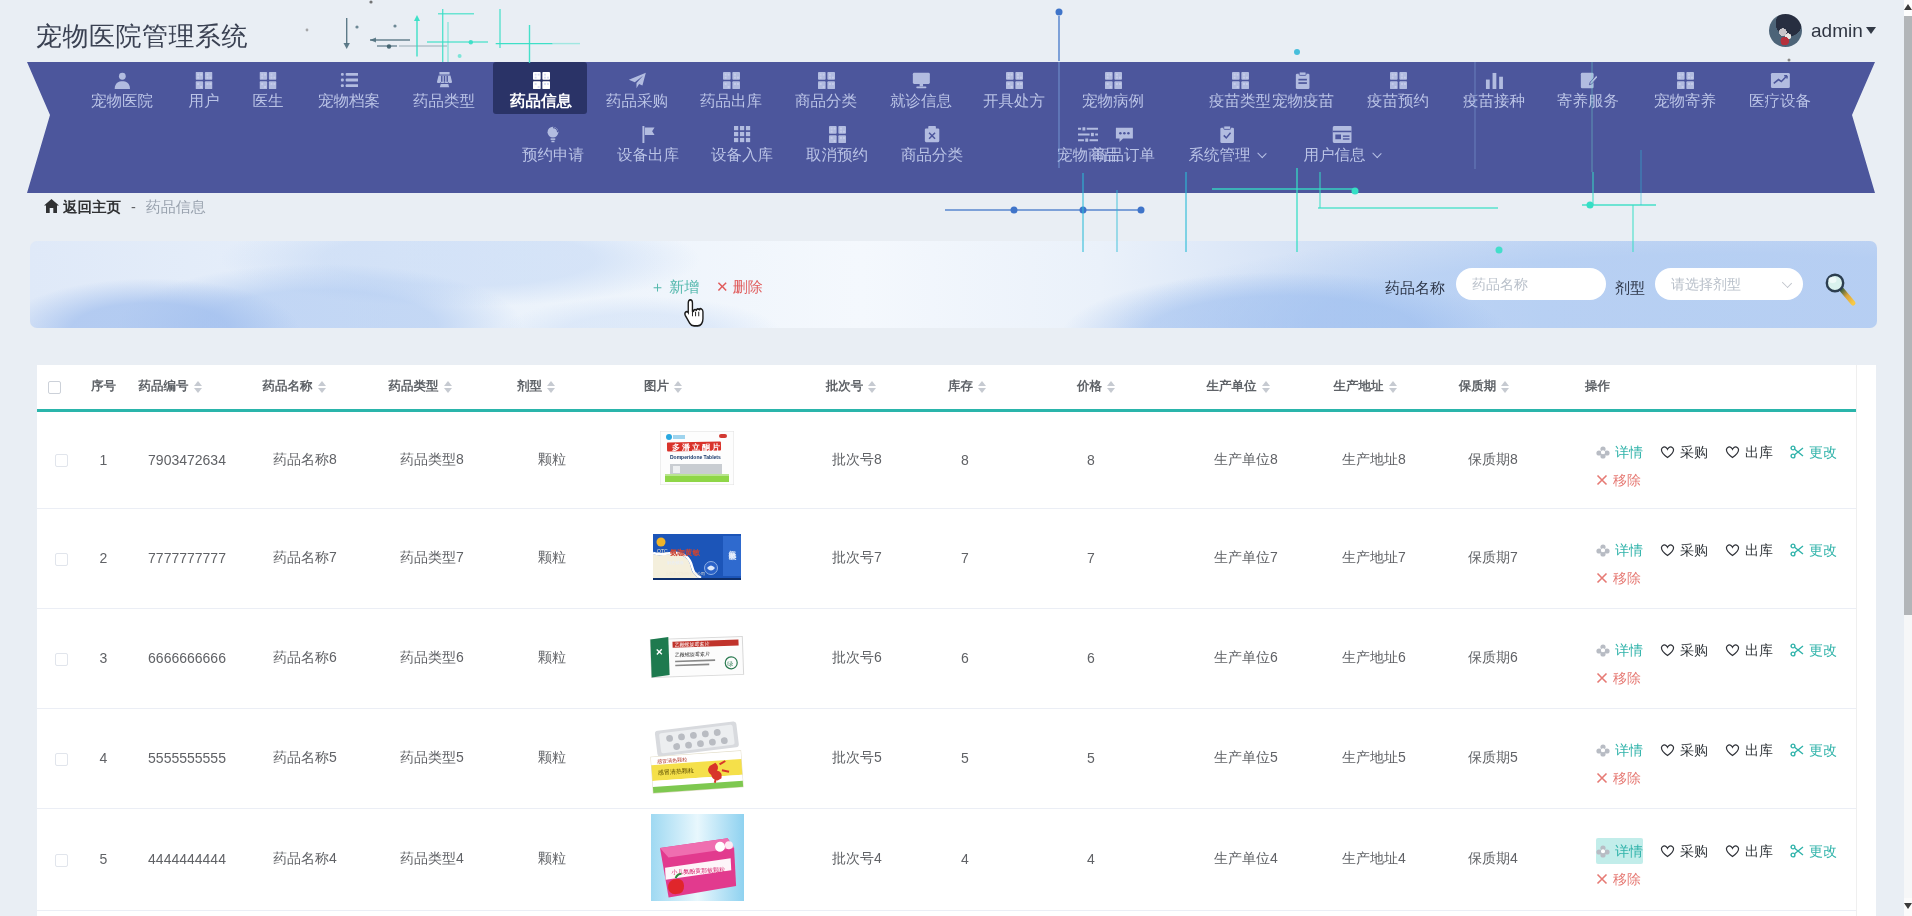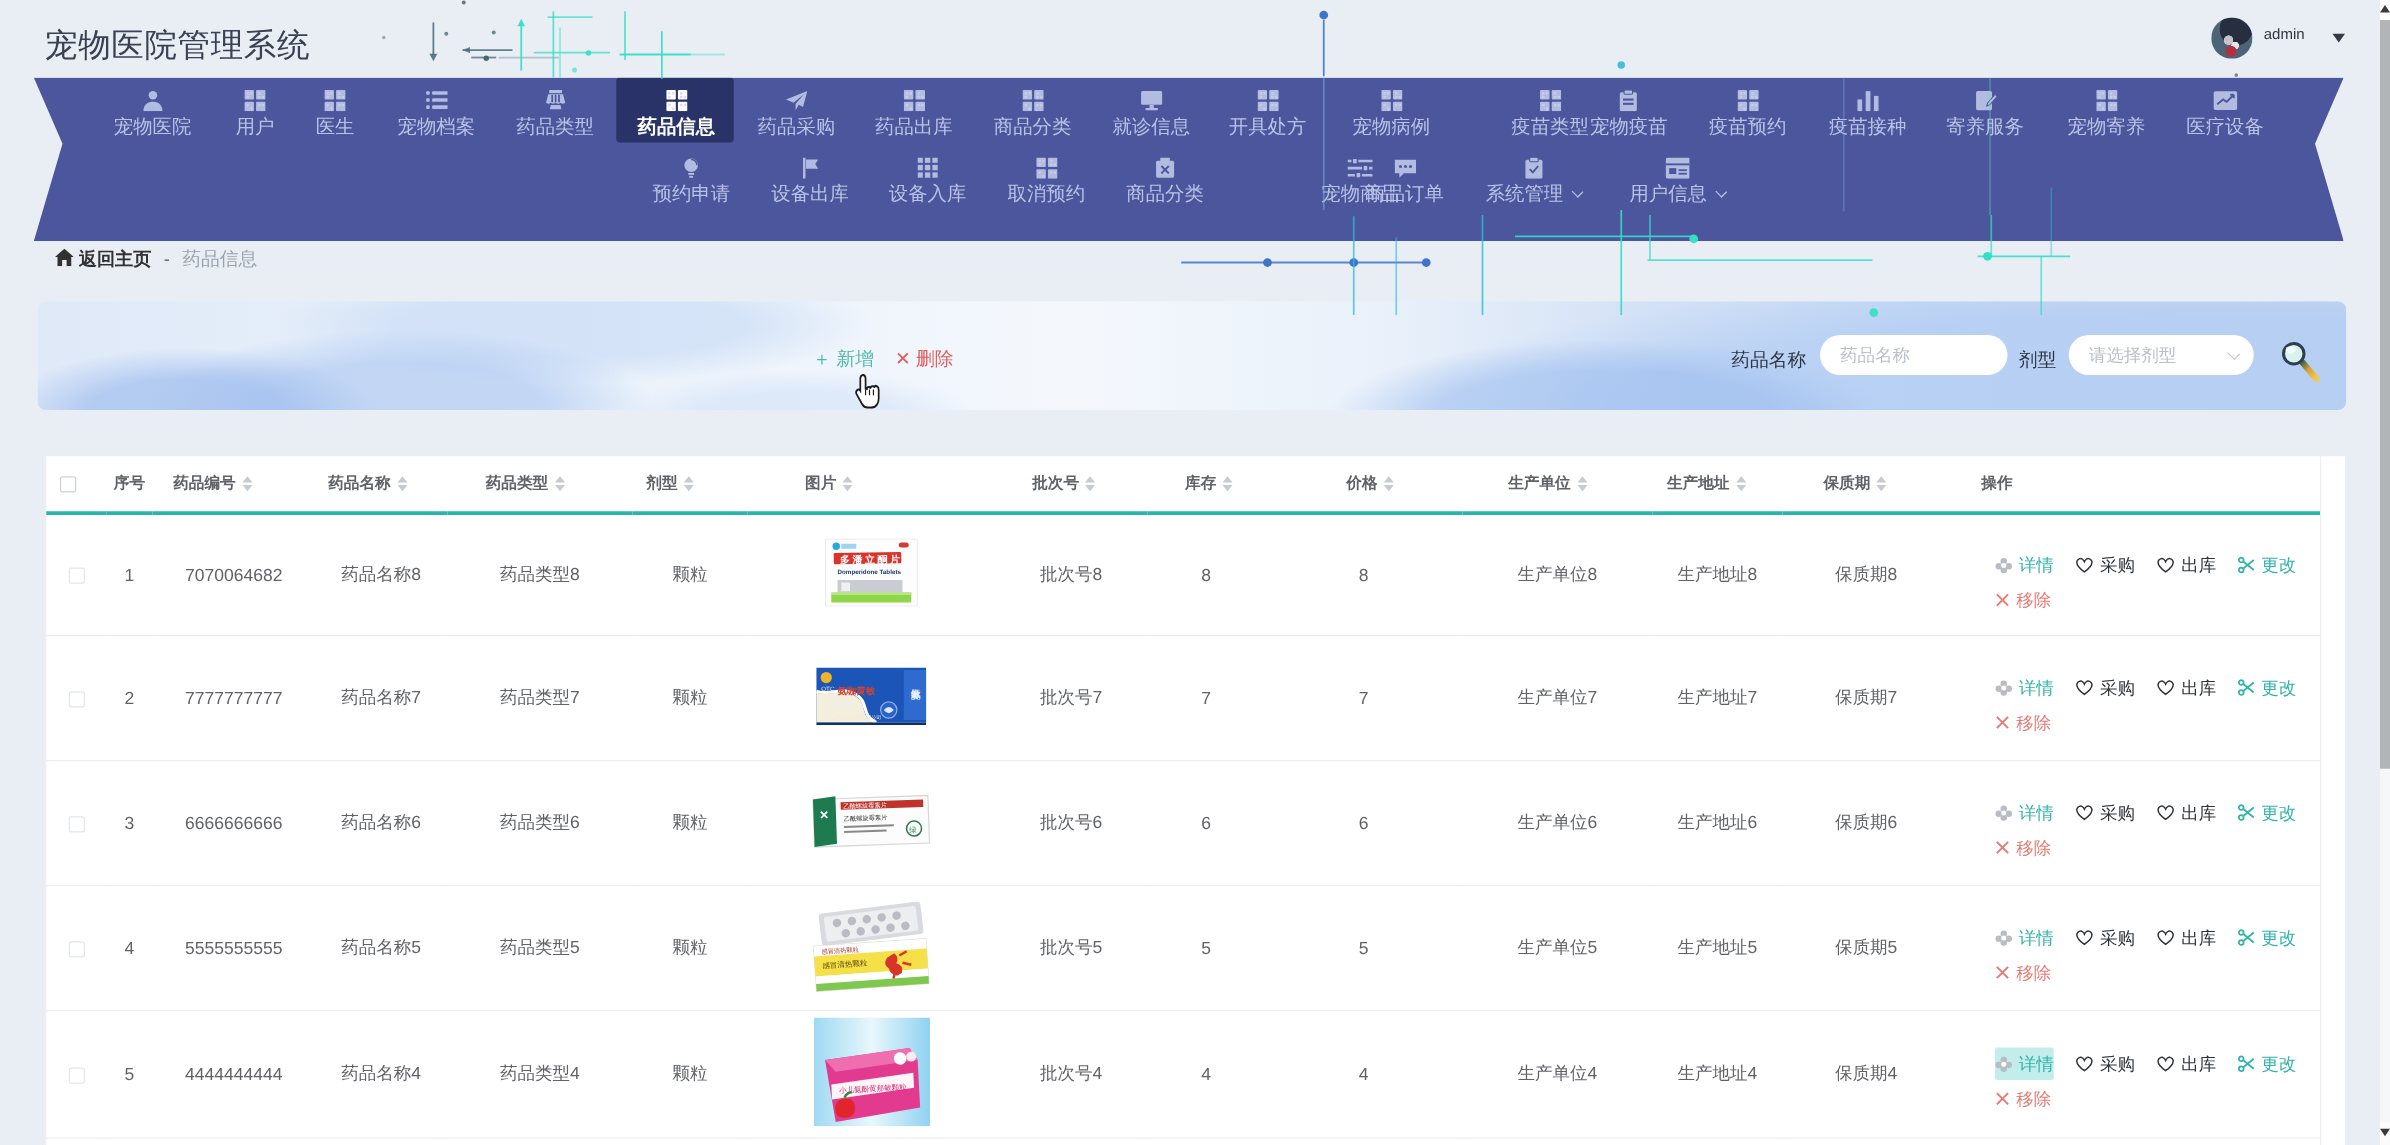--- a/index.html
+++ b/index.html
@@ -7,21 +7,21 @@
 body { background:#e9eef4; font-family:"Liberation Sans",sans-serif; position:relative; }
 .title { position:absolute; left:36px; top:19px; font-size:26px; color:#3a4152; letter-spacing:0.5px; }
 .avatar { position:absolute; left:1769px; top:14px; width:33px; height:33px; border-radius:50%;
   background: radial-gradient(circle at 48% 82%, #b5303c 0 13%, transparent 14%),
               radial-gradient(circle at 58% 68%, #e8e4e2 0 10%, transparent 11%),
               radial-gradient(circle at 42% 55%, #c7c4c9 0 14%, transparent 15%),
               radial-gradient(circle at 60% 28%, #272e40 0 42%, transparent 43%),
               radial-gradient(circle at 25% 40%, #37507008 0 30%, transparent 31%),
               radial-gradient(circle at 45% 70%, #4d6478 0 55%, #5d707f 100%);
 }
-.adminname { position:absolute; left:1811px; top:20px; font-size:12px; color:#2f3542; }
+.adminname { position:absolute; left:1811px; top:20px; font-size:19px; color:#2f3542; }
 .admincaret { position:absolute; left:1866px; top:27px; width:0; height:0; border-left:5px solid transparent; border-right:5px solid transparent; border-top:7px solid #333a46; }
 
 
 .nav { position:absolute; left:27px; top:62px; width:1848px; height:131px; background:#4c569c;
   clip-path: polygon(0 0, 100% 0, calc(100% - 23px) 53px, 100% 100%, 0 100%, 23px 53px); }
 .activebg { position:absolute; left:466px; top:0; width:94px; height:52px; background:#2a3367; border-radius:3px; }
 .ni { position:absolute; transform:translateX(-50%); text-align:center; color:#bac3e6; white-space:nowrap; }
 .ni .ic { height:21px; display:flex; align-items:flex-end; justify-content:center; }
 .ni .ic svg { display:block; height:17px; width:auto; }
 .ni .lb { font-size:15.5px; margin-top:2px; }
@@ -623,21 +623,21 @@
 <th><span class="hs" style="left:-9px">生产地址<span class="sorter"><div class="up"></div><div class="dn"></div></span></span></th>
 <th><span class="hs" style="left:-9px">保质期<span class="sorter"><div class="up"></div><div class="dn"></div></span></span></th>
 <th class="op" style="font-size:12.5px;padding-left:25px">操作</th>
 <th style="border-bottom:none"></th>
 </tr>
 </thead>
 <tbody id="tbody">
         <tr style="height:98px">
  <td><span class="cb"></span></td>
           <td>1</td>
-          <td>7070064682</td>
+          <td>7903472634</td>
           <td>药品名称8</td>
           <td>药品类型8</td>
           <td>颗粒</td>
  <td><svg width="74" height="54" viewBox="0 0 74 54">
               <rect x="0" y="0" width="74" height="54" fill="#fdfdfd" stroke="#e0e0e0"></rect>
               <circle cx="9" cy="6" r="3" fill="#29a8e0"></circle>
               <rect x="13" y="4" width="12" height="4" fill="#9fd4ee"></rect>
               <rect x="59" y="3" width="8" height="4" rx="2" fill="#d23a33"></rect>
               <rect x="7" y="11" width="54" height="9" rx="1" fill="#d9332b" transform="rotate(-1 34 15)"></rect>
               <text x="12" y="19" font-size="8" fill="#ffffff" font-weight="bold" letter-spacing="2">多潘立酮片</text>

